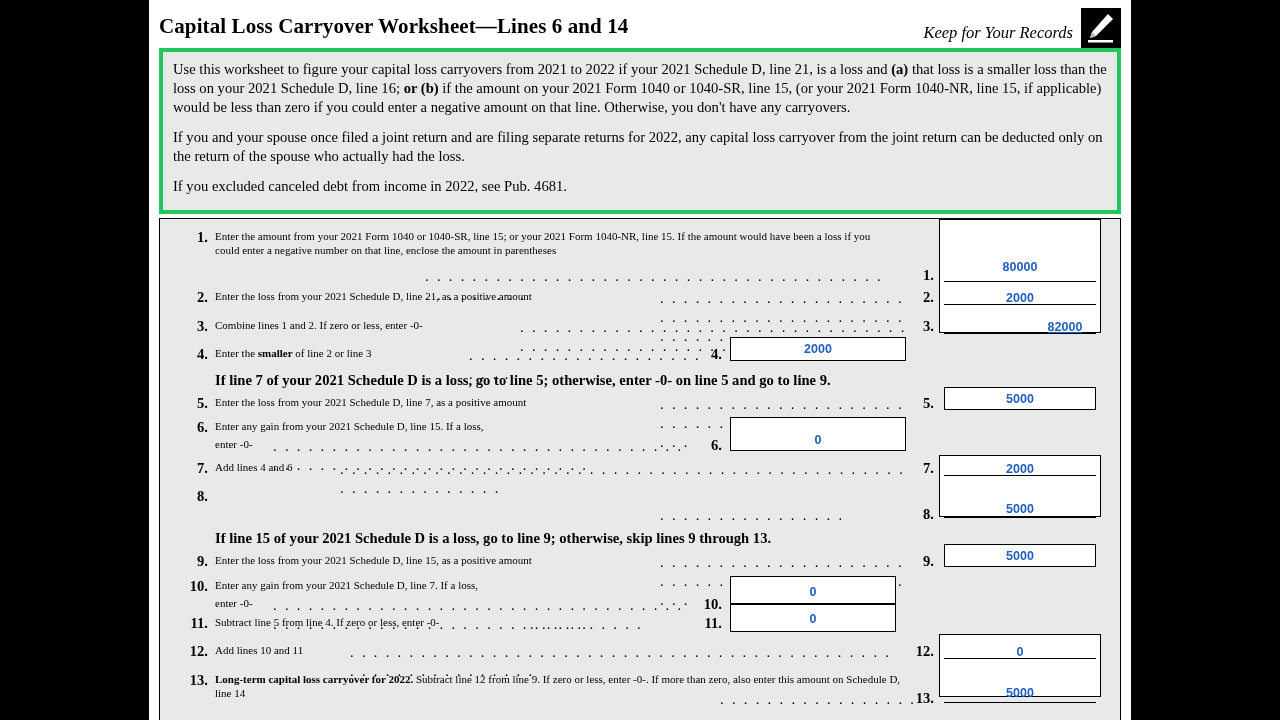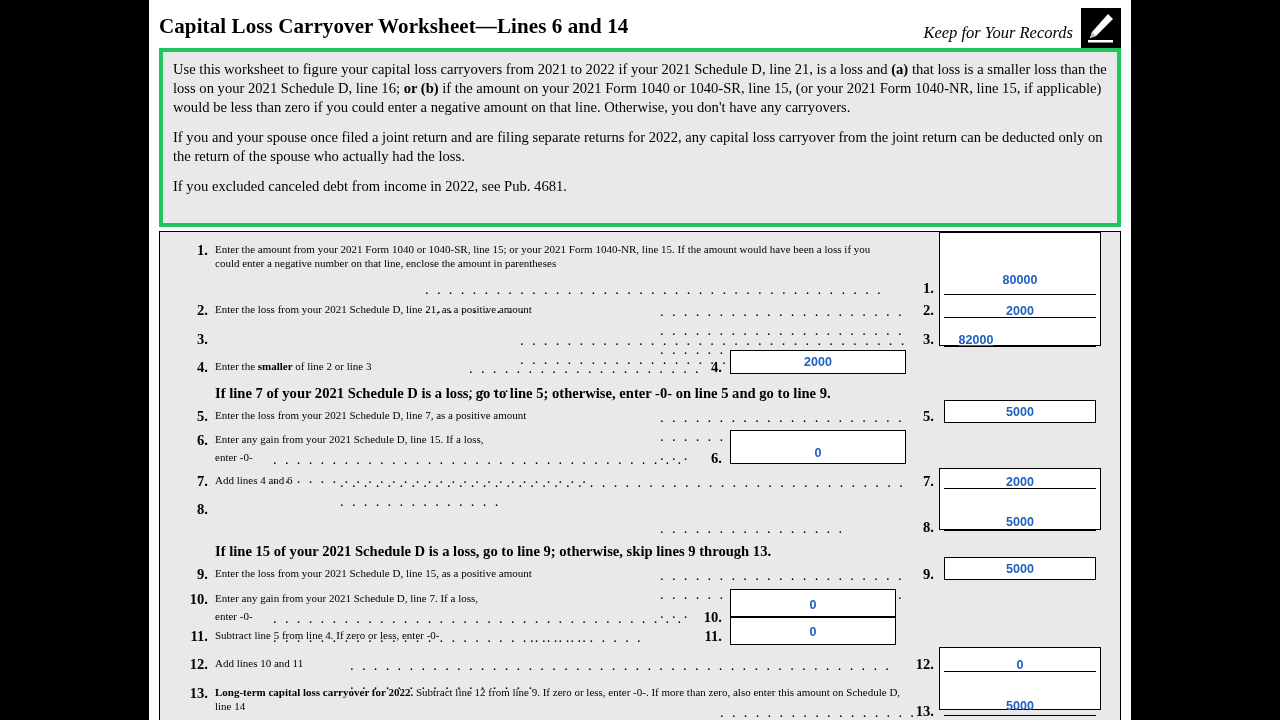--- a/index.html
+++ b/index.html
@@ -70,21 +70,21 @@
     padding: 8px 10px 10px 10px;
     box-sizing: border-box;
   }
   .intro p {
     margin: 0 0 11px 0;
     font-size: 14.6px;
     line-height: 1.30;
     color: #000;
     text-align: left;
   }
-  .intro p:last-child { margin-bottom: 17px; }
+  .intro p:last-child { margin-bottom: 4px; }
 
   
   .body-box {
     margin: 4px 10px 0 10px;
     border: 1px solid #000;
     background: #e9e9e9;
     height: 503px;
     position: relative;
     box-sizing: border-box;
     overflow: hidden;
@@ -191,24 +191,25 @@
         <div class="ansval" style="left:784px; top:41px; width:152px;">80000</div>
 
         <div class="num" style="left:24px; top:70px; width:24px;">2.</div>
         <div class="txt" style="left:55px; top:70px; width:510px;">Enter the loss from your 2021 Schedule D, line 21, as a positive amount</div>
         <div class="txt leader" style="left:500px; top:70px; width:250px;">. . . . . . . . . . . . . . . . . . . . . . . . . . . . . . . . . . . . . . . . . . . . . . . . . . . . . . . . . . . . . .</div>
         <div class="anslabel" style="left:752px; top:70px; width:22px;">2.</div>
         <div class="ansline" style="left:784px; top:85px; width:152px;"></div>
         <div class="ansval" style="left:784px; top:72px; width:152px;">2000</div>
 
         <div class="num" style="left:24px; top:99px; width:24px;">3.</div>
+        <div class="txt" style="left:55px; top:99px; width:360px;">Combine lines 1 and 2. If zero or less, enter -0-</div>
         <div class="txt leader" style="left:360px; top:99px; width:390px;">. . . . . . . . . . . . . . . . . . . . . . . . . . . . . . . . . . . . . . . . . . . . . . . . . . . . . . . . . . . . . .</div>
         <div class="anslabel" style="left:752px; top:99px; width:22px;">3.</div>
         <div class="ansline" style="left:784px; top:114px; width:152px;"></div>
-        <div class="ansval" style="left:740px; top:101px; width:152px;text-decoration:underline;">82000</div>
+        <div class="ansval" style="left:829px; top:101px; width:152px;text-decoration:underline;">82000</div>
 
         <div class="num" style="left:24px; top:127px; width:24px;">4.</div>
         <div class="txt" style="left:55px; top:127px; width:300px;"><span>Enter the </span><span class="b">smaller</span><span> of line 2 or line 3</span></div>
         <div class="txt leader" style="left:309px; top:127px; width:240px;">. . . . . . . . . . . . . . . . . . . . . . . .</div>
         <div class="anslabel" style="left:540px; top:127px; width:22px;">4.</div>
         <div class="ansbox" style="left:570px; top:118px; width:176px; height:24px;"></div>
         <div class="ansval" style="left:570px; top:123px; width:176px;">2000</div>
 
         <div class="note" style="left:55px; top:153px; width:820px;">If line 7 of your 2021 Schedule D is a loss, go to line 5; otherwise, enter -0- on line 5 and go to line 9.</div>
 

